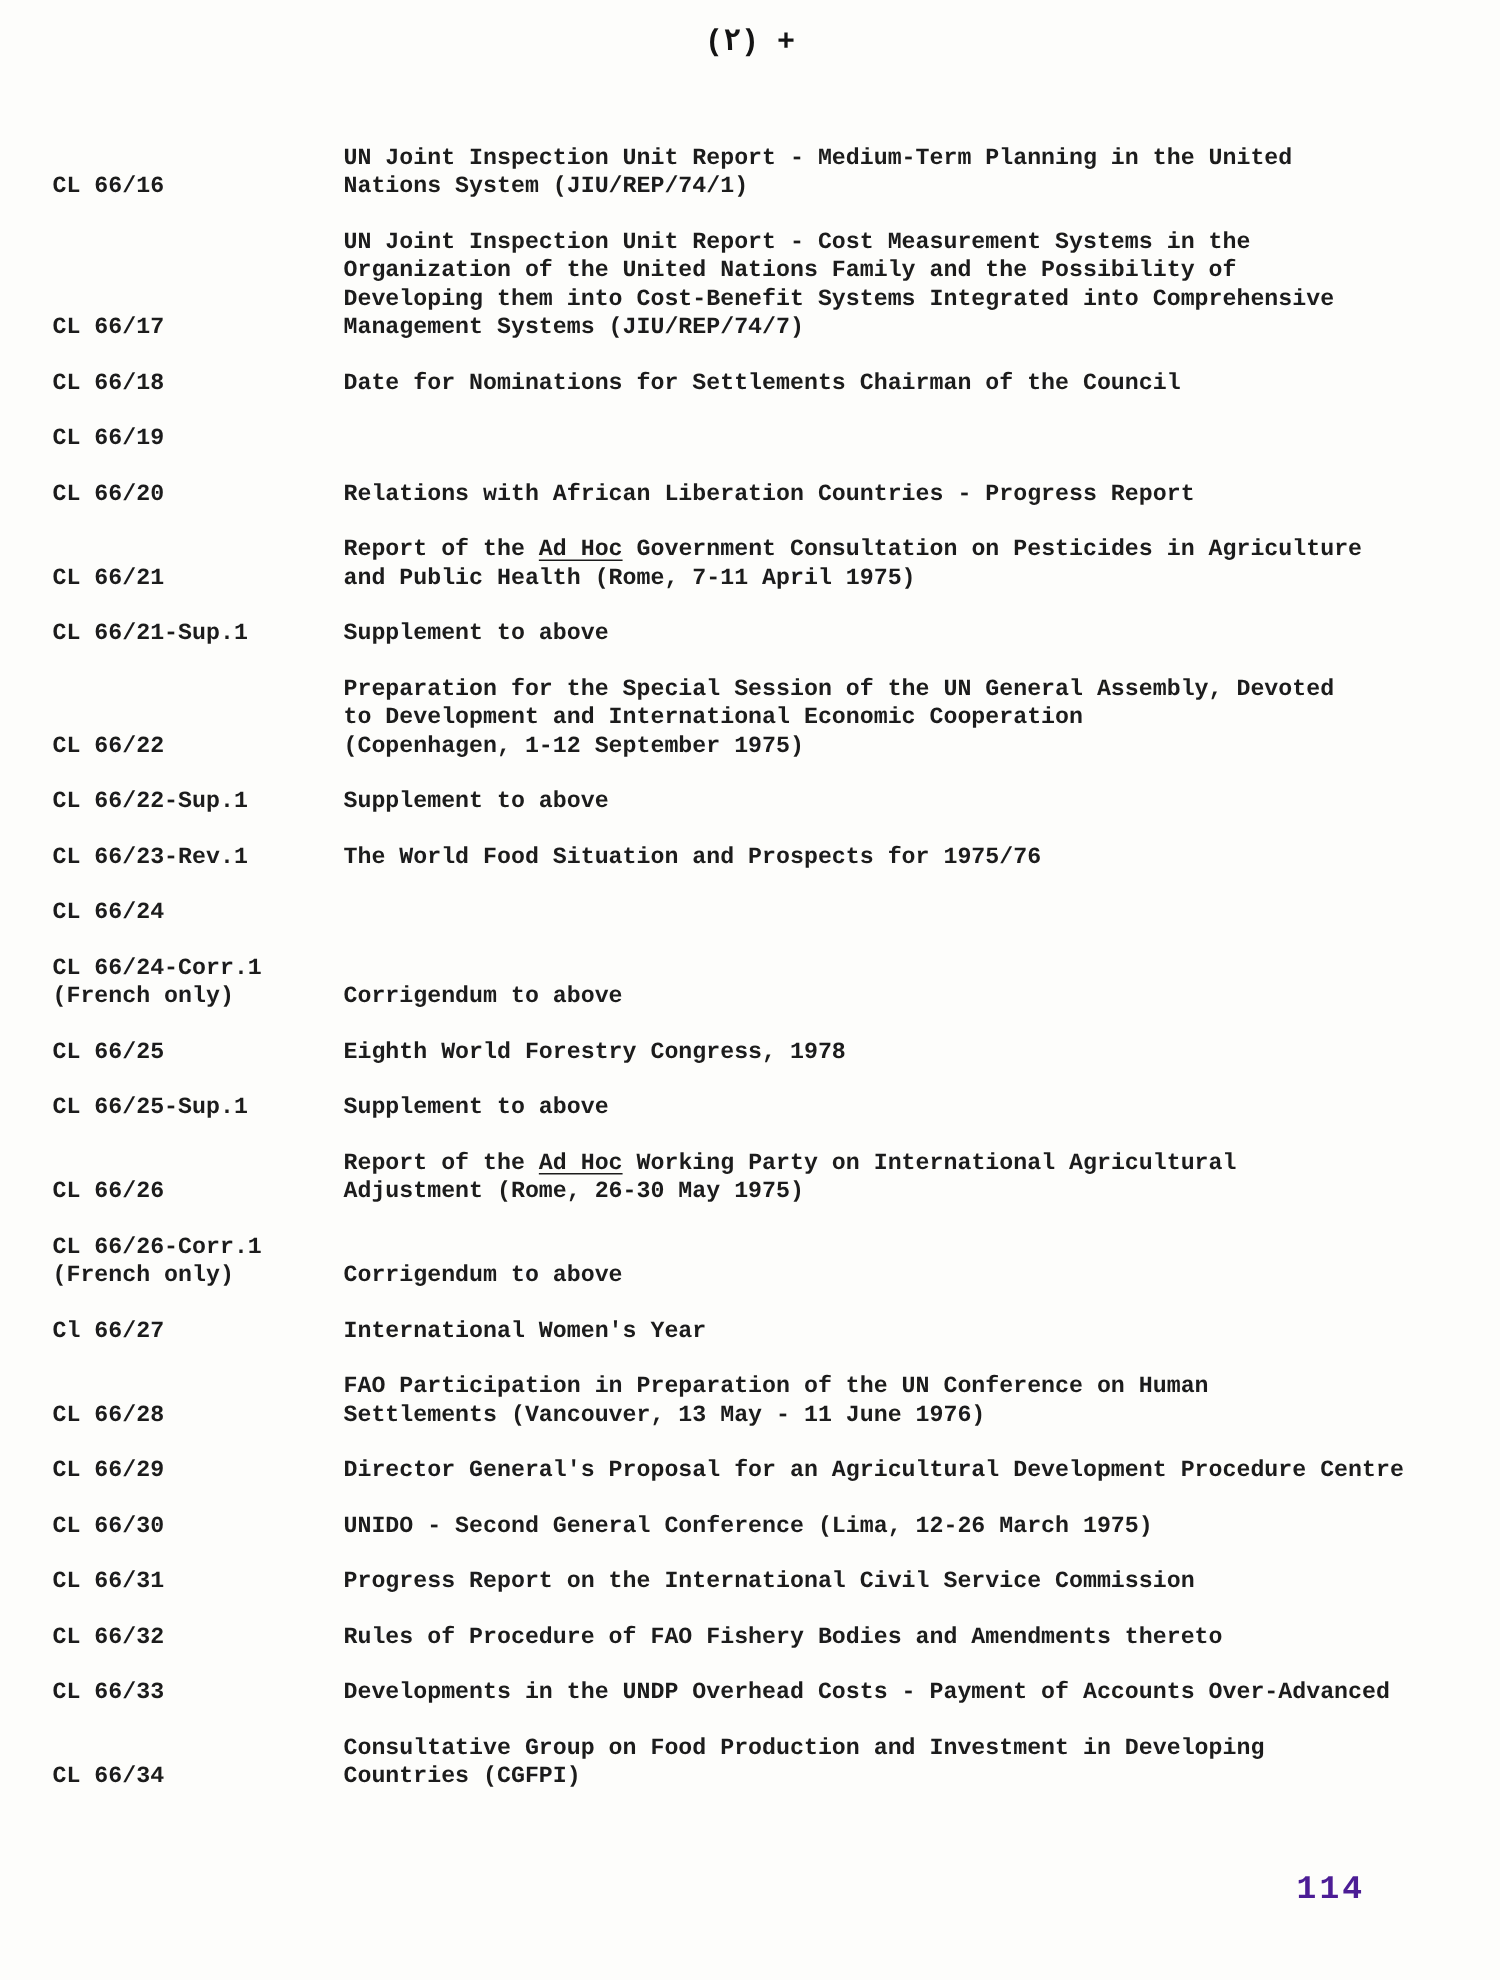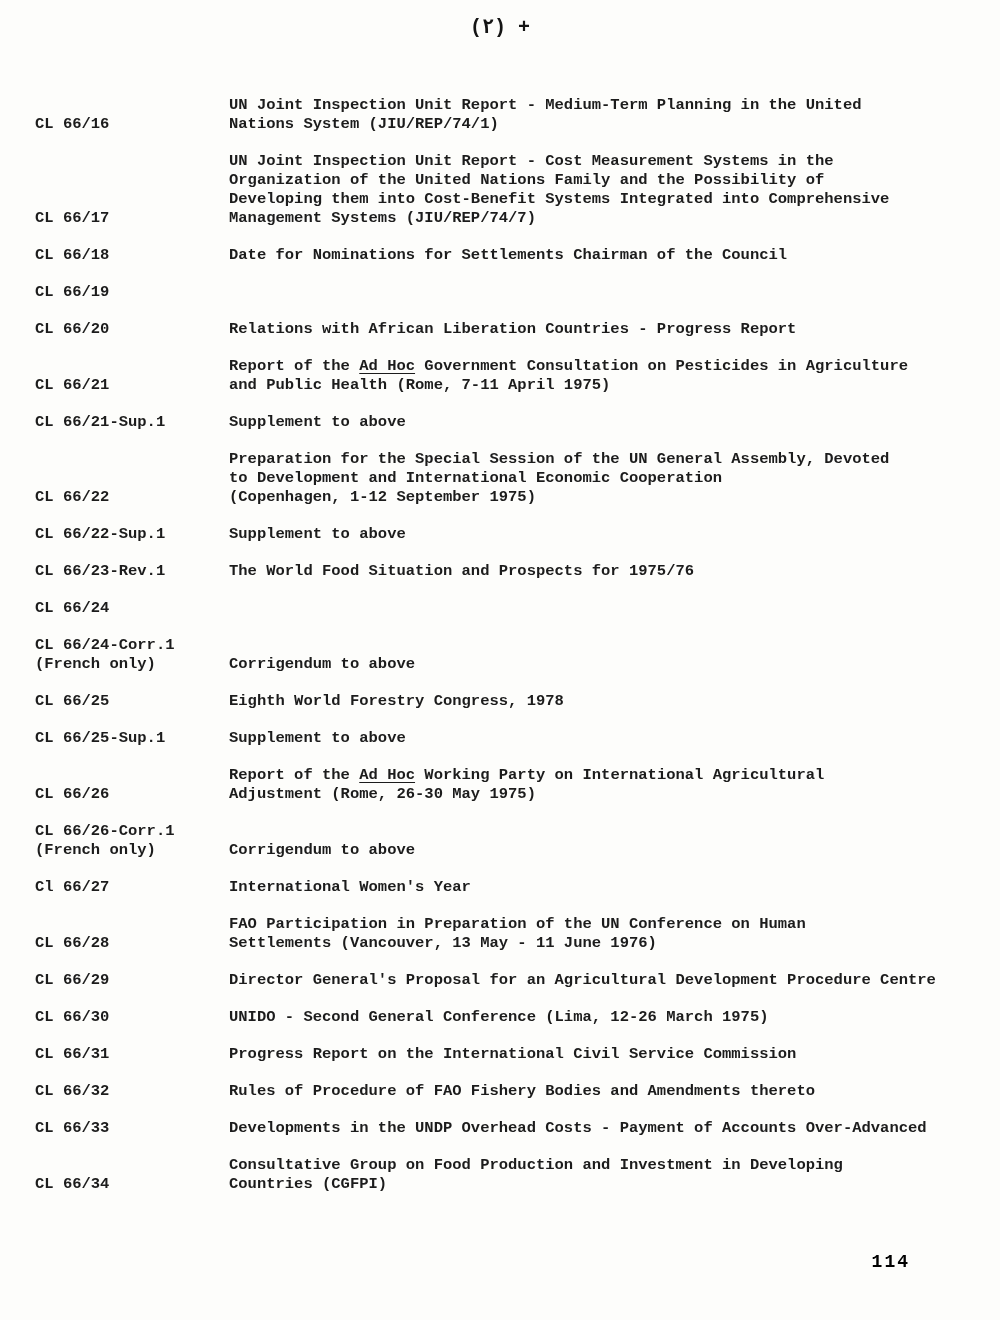--- a/index.html
+++ b/index.html
@@ -56,24 +56,24 @@
     margin-left: 12px;
   }
   .u {
     text-decoration: underline;
     text-underline-offset: 3px;
   }
   .page-number {
     position: absolute;
     right: 90px;
     bottom: 48px;
-    font-size: 18px;
+    font-size: 22px;
     font-weight: 600;
     letter-spacing: 2px;
-    color: #000000;
+    color: #4c1d95;
   }
 </style>
 </head>
 <body>
 
 <div class="page">
   <div class="header-mark">(٢) +</div>
 
   <div class="entries">
   <div class="entry">

